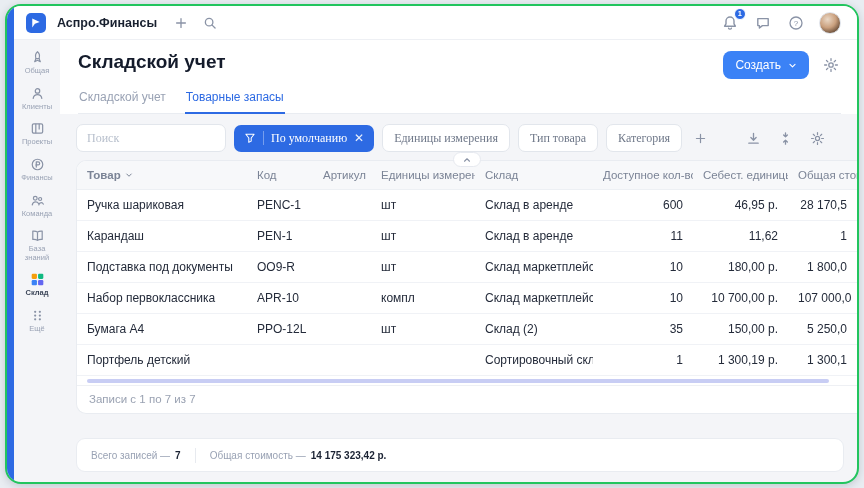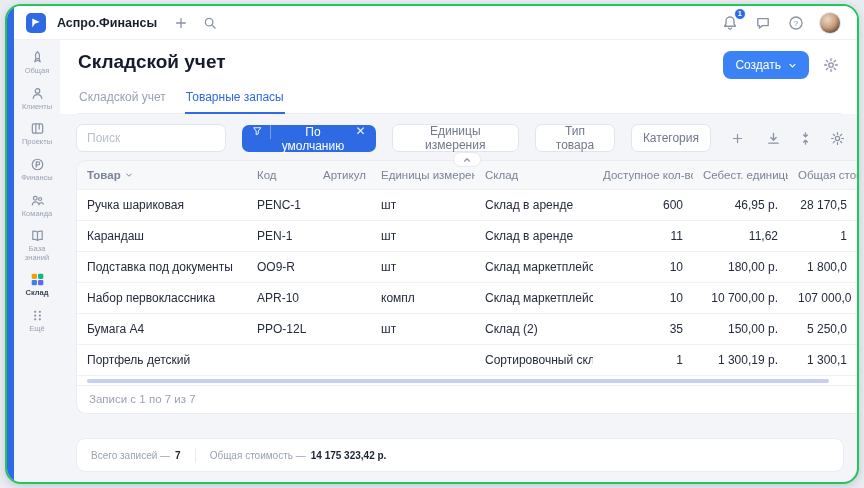--- a/index.html
+++ b/index.html
@@ -80,30 +80,30 @@
     height:28px; padding:0 12px; font-size:12px;
     display:flex; align-items:center; gap:7px; cursor:pointer;
     font-family:inherit;
   }
   .gear-head { color:#8a93a6; }
   .tabs { display:flex; gap:18px; margin-top:11px; border-bottom:1px solid #e9ecf1; }
   .tab { font-size:12px; color:#99a2b4; padding:0 1px 8px; cursor:pointer; border-bottom:2px solid transparent; margin-bottom:-1px; }
   .tab.active { color:#2d6ae3; border-bottom-color:#2d6ae3; }
 
   
-  .filter-row { display:flex; align-items:center; gap:16px; padding:10px 4px 8px 16px; flex:none; }
+  .filter-row { display:flex; align-items:center; gap:8px; padding:10px 24px 8px 16px; flex:none;font-family:Liberation Serif, serif; }
   .search-input {
     width:150px; height:28px; background:#fff; border:1px solid #e2e6ec; border-radius:7px;
     padding:0 10px; font-size:12px; color:#333; font-family:inherit; outline:none;
   }
   .search-input::placeholder { color:#b7bfcc; }
   .chip-primary {
     background:#2d6ae3; color:#fff; border:none; border-radius:7px;
     height:27px; padding:0 10px; font-size:12px;
-    display:flex; align-items:flex-start; gap:7px; cursor:pointer; font-family:inherit;
+    display:flex; align-items:center; gap:7px; cursor:pointer; font-family:inherit;
   }
   .chip-primary .sep { width:1px; height:14px; background:rgba(255,255,255,.35); }
   .chip-x { font-size:12px; line-height:1; opacity:.9; }
   .chip {
     background:#fff; border:1px solid #e2e6ec; color:#6f7889; border-radius:7px;
     height:28px; padding:0 11px; font-size:12px; display:flex; align-items:center;
     cursor:pointer; font-family:inherit;
   }
   .plus-filter { background:none; border:none; color:#8a93a6; cursor:pointer; padding:2px 4px; }
   .filter-right { margin-left:auto; display:flex; align-items:center; gap:13px; color:#8a93a6; padding-right:6px; }

